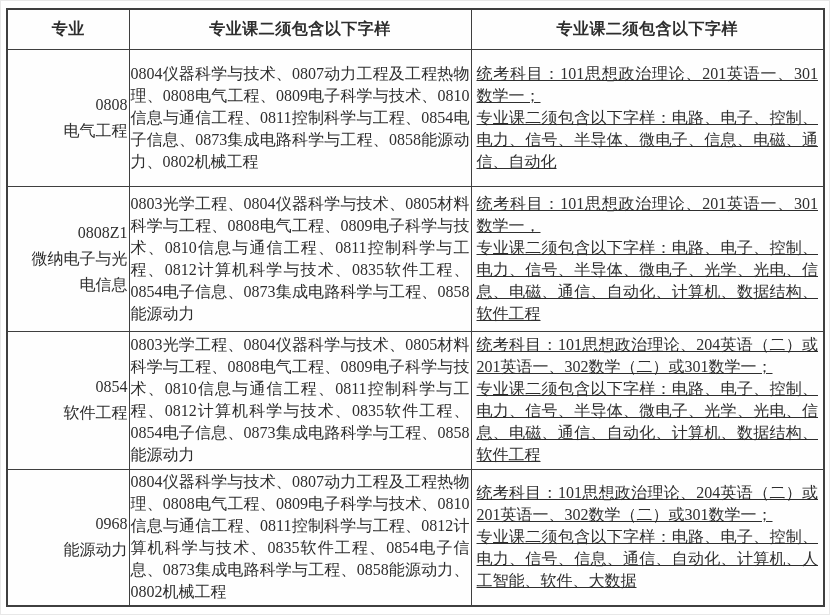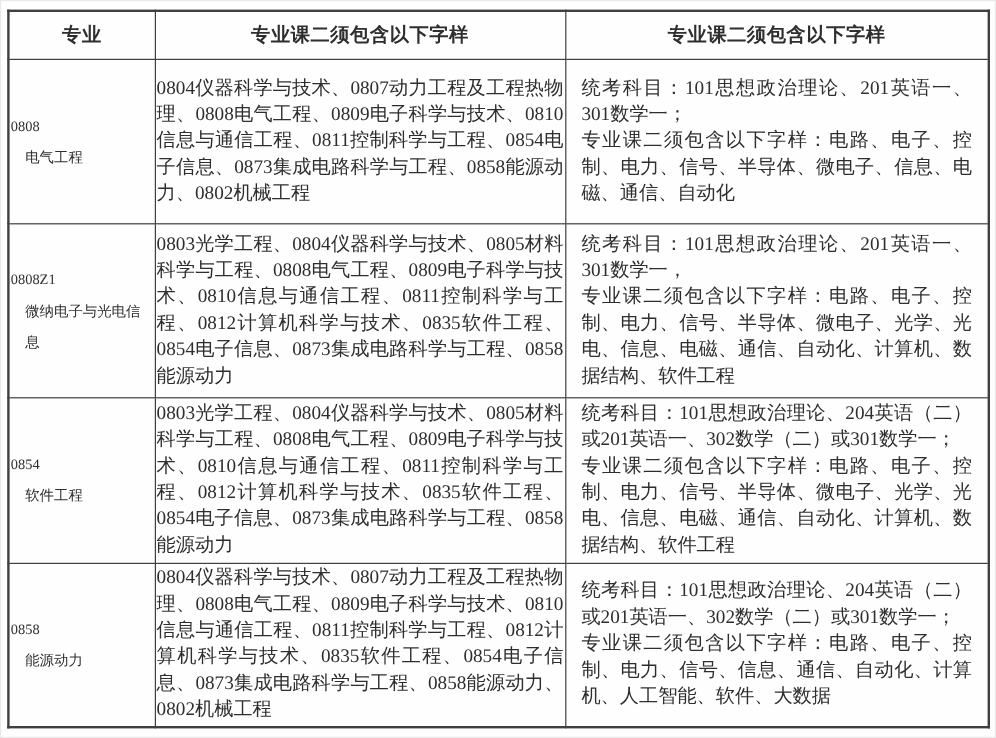--- a/index.html
+++ b/index.html
@@ -39,37 +39,38 @@
 
   th {
     font-weight: bold;
     text-align: center;
     font-size: 16px;
     letter-spacing: 0.5px;
     font-family: Liberation Mono, monospace;
   }
 
   td.major {
-    text-align: left;
+    text-align: right;
     padding: 8px 1px;
     line-height: 26px;
-    font-size: 12px;
+    font-size: 16px;
   }
   td.major .code { display: block; }
   td.major .name { display: block; margin-left: 12px; }
 
   td.scope {
     text-align: justify;
     padding: 0 1px;
     line-height: 22px;
   }
 
   td.req {
-    padding: 0 13px;
+    padding: 0 5px;
     line-height: 22px;
+    text-decoration: underline;
   }
   td.req .part {
     display: block;
     text-align: justify;
   }
 </style>
 </head>
 <body>
 
 <table class="req-table">
@@ -114,21 +115,21 @@
         <span class="name">软件工程</span>
       </td>
       <td class="scope">0803光学工程、0804仪器科学与技术、0805材料科学与工程、0808电气工程、0809电子科学与技术、0810信息与通信工程、0811控制科学与工程、0812计算机科学与技术、0835软件工程、0854电子信息、0873集成电路科学与工程、0858能源动力</td>
       <td class="req">
         <span class="part">统考科目：101思想政治理论、204英语（二）或201英语一、302数学（二）或301数学一；</span>
         <span class="part">专业课二须包含以下字样：电路、电子、控制、电力、信号、半导体、微电子、光学、光电、信息、电磁、通信、自动化、计算机、数据结构、软件工程</span>
       </td>
     </tr>
     <tr class="r3">
       <td class="major">
-        <span class="code">0858</span>
+        <span class="code">0968</span>
         <span class="name">能源动力</span>
       </td>
       <td class="scope">0804仪器科学与技术、0807动力工程及工程热物理、0808电气工程、0809电子科学与技术、0810信息与通信工程、0811控制科学与工程、0812计算机科学与技术、0835软件工程、0854电子信息、0873集成电路科学与工程、0858能源动力、0802机械工程</td>
       <td class="req">
         <span class="part">统考科目：101思想政治理论、204英语（二）或201英语一、302数学（二）或301数学一；</span>
         <span class="part">专业课二须包含以下字样：电路、电子、控制、电力、信号、信息、通信、自动化、计算机、人工智能、软件、大数据</span>
       </td>
     </tr>
   </tbody>
 </table>

